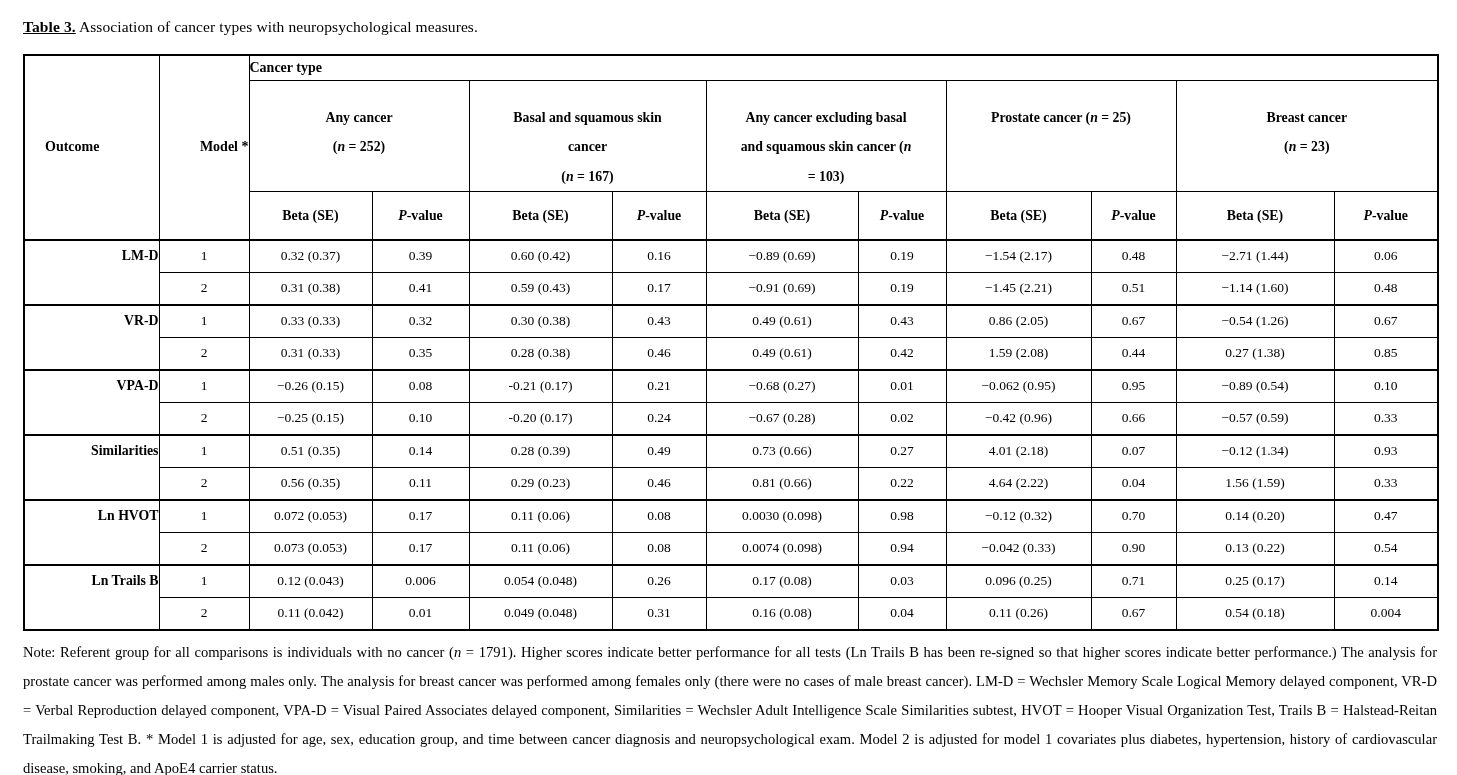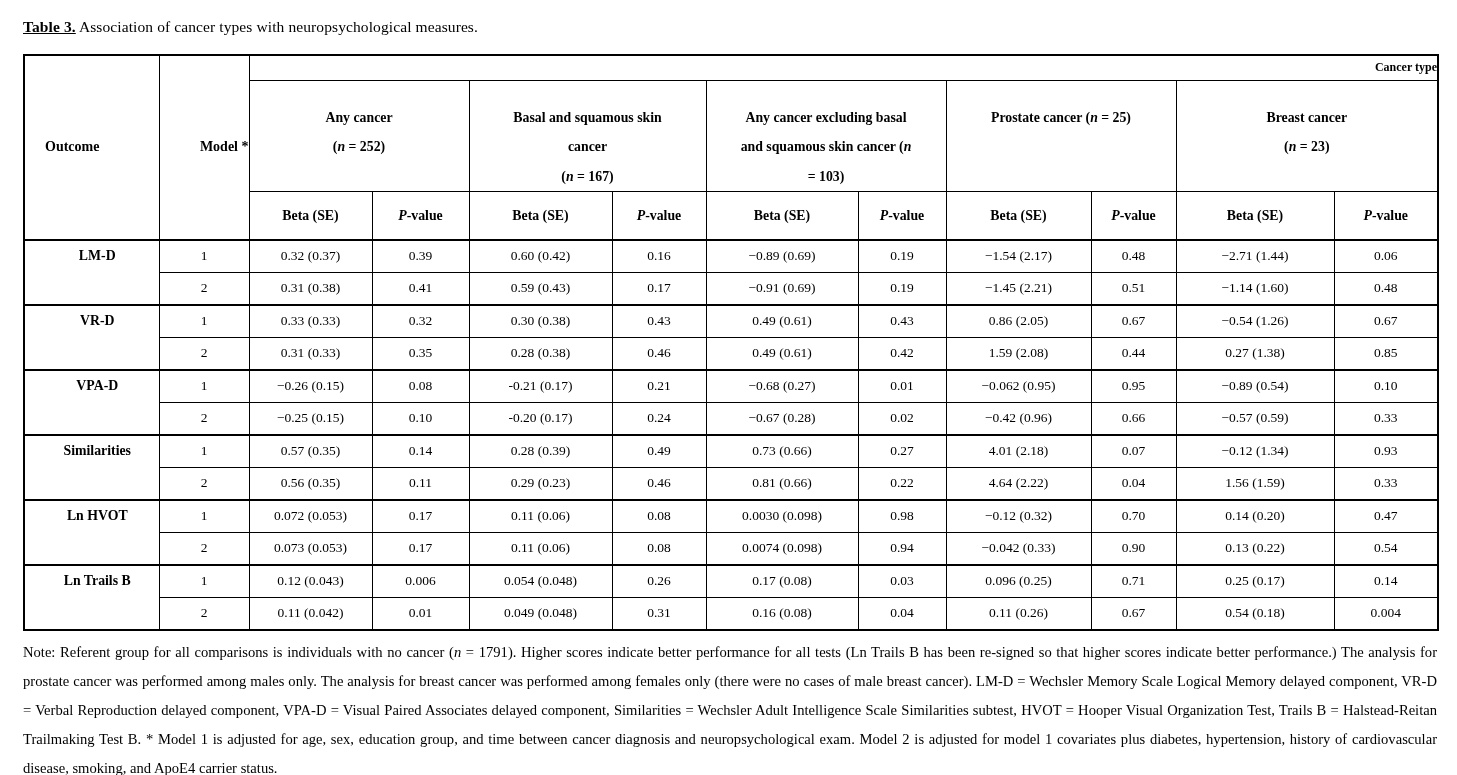--- a/index.html
+++ b/index.html
@@ -16,34 +16,34 @@
 
   table.results {
     border-collapse: collapse;
     table-layout: fixed;
     width: 1414px;
     border: 2px solid #000;
   }
   th, td { border: 1px solid #000; padding: 0; font-size: 13.5px; }
 
   
-  th.cancer-type { height: 25px; font-weight: bold; text-align: right; vertical-align: middle; font-size: 12px; margin-left: 40px; }
+  th.cancer-type { height: 25px; font-weight: bold; text-align: left; vertical-align: middle; font-size: 14px; margin-left: 40px; }
   th.outcome-hdr { text-align: left; padding-left: 20px; font-weight: bold; vertical-align: middle; font-size: 14px; }
   th.model-hdr { text-align: right; font-weight: bold; vertical-align: middle; font-size: 14px; }
   th.group-th {
     height: 96px; font-weight: bold; 
     vertical-align: top; padding-top: 22px; line-height: 2.15; font-size: 13.8px;
   }
   th.sub-th { height: 48px; font-weight: bold; text-align: center; vertical-align: middle; border-bottom: 2px solid #000; font-size: 13.8px; }
 
   
   tbody tr { height: 32.5px; }
   tbody tr.grp-start td, tbody tr.grp-start th { border-top: 2px solid #000; }
   th.outcome-th {
-    text-align: center; font-weight: bold; vertical-align: top;
+    text-align: right; font-weight: bold; vertical-align: top;
     padding: 7px 0 0 11px; font-size: 13.8px;
   }
   td.model-td { text-align: center; vertical-align: middle; }
   td.val { text-align: center; vertical-align: middle; }
   td.val.bold { font-weight: normal; }
 
   .note {
     width: 1414px; margin: 7px 0 0 0;
     font-size: 14.6px; line-height: 29px;
     text-align: justify;
@@ -176,21 +176,21 @@
           <td class="val bold">−0.67 (0.28)</td>
           <td class="val bold">0.02</td>
           <td class="val">−0.42 (0.96)</td>
           <td class="val">0.66</td>
           <td class="val">−0.57 (0.59)</td>
           <td class="val">0.33</td>
         </tr>
         <tr class="grp-start">
           <th rowspan="2" class="outcome-th">Similarities</th>
           <td class="model-td">1</td>
-          <td class="val">0.57 (0.35)</td>
+          <td class="val">0.51 (0.35)</td>
           <td class="val">0.14</td>
           <td class="val">0.28 (0.39)</td>
           <td class="val">0.49</td>
           <td class="val">0.73 (0.66)</td>
           <td class="val">0.27</td>
           <td class="val">4.01 (2.18)</td>
           <td class="val">0.07</td>
           <td class="val">−0.12 (1.34)</td>
           <td class="val">0.93</td>
         </tr>

